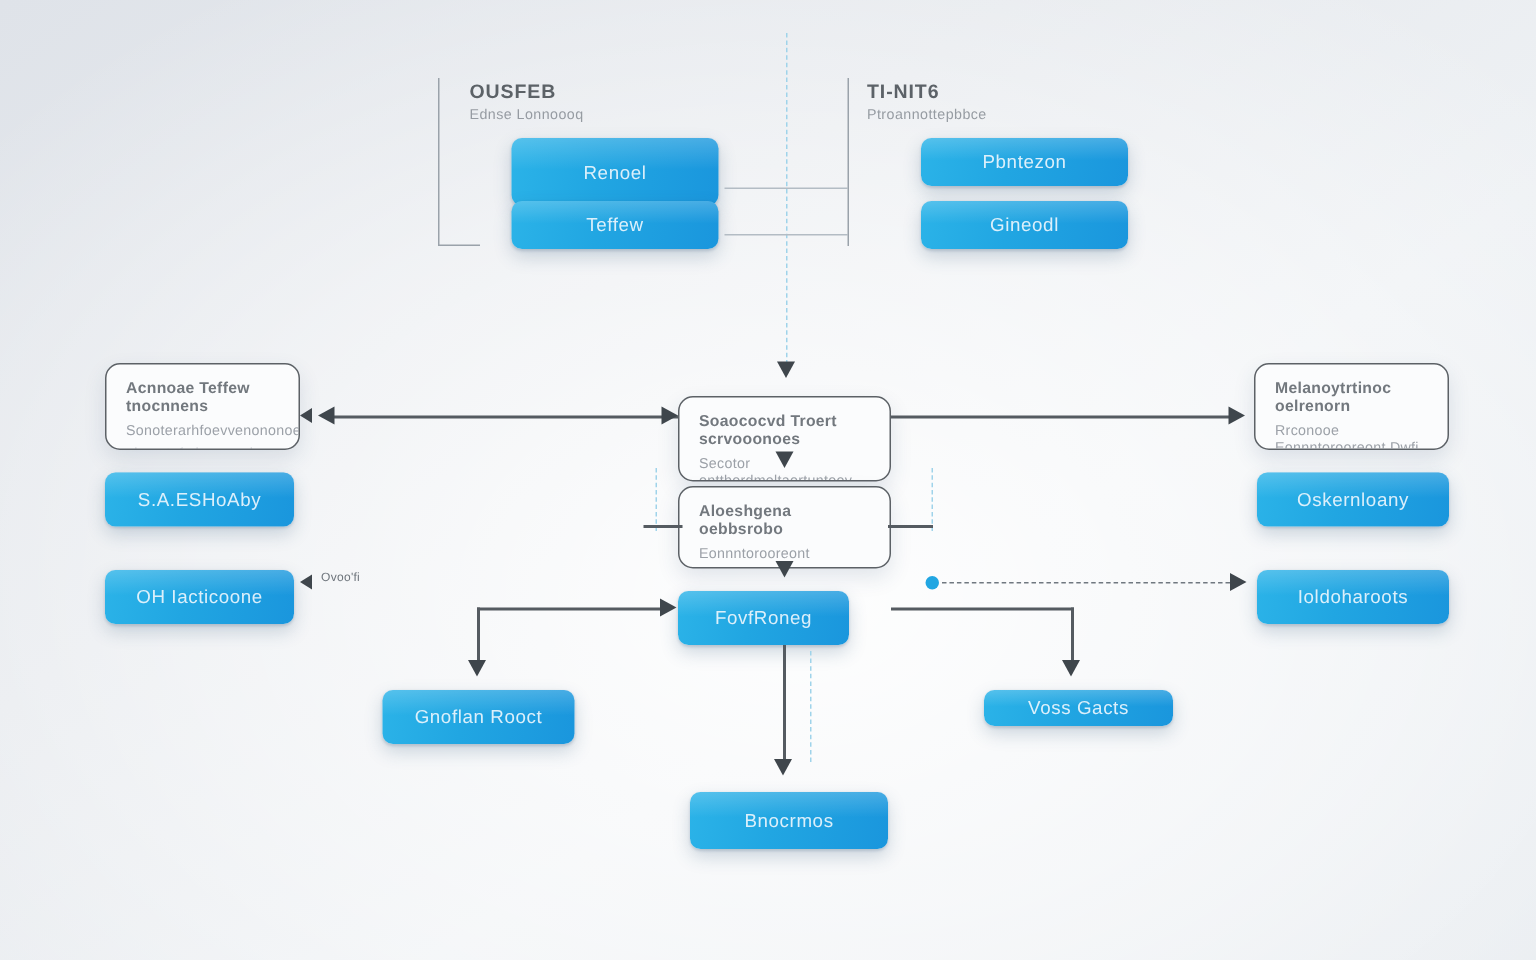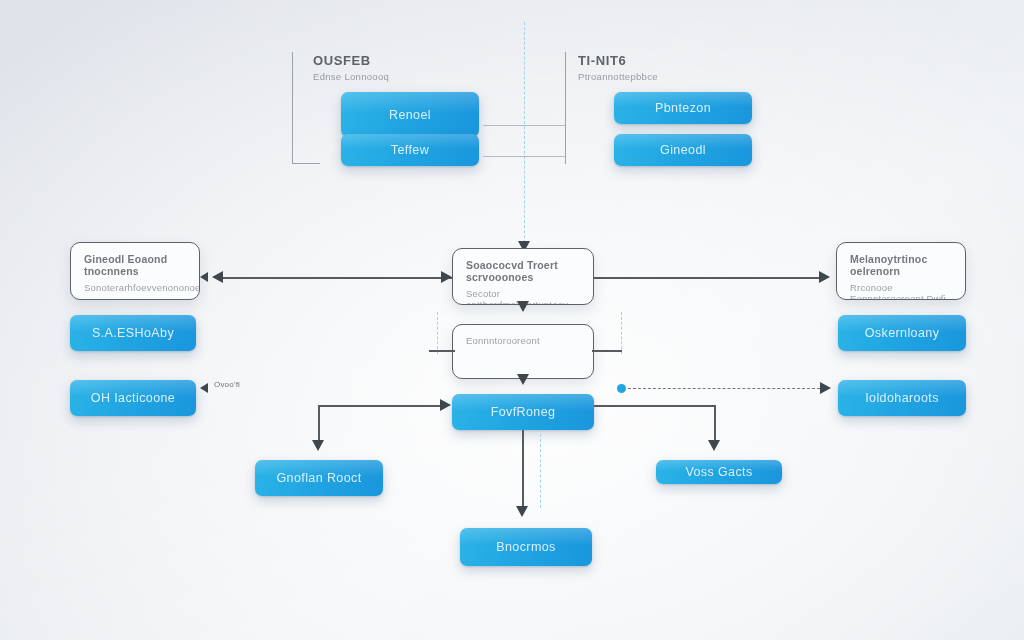--- a/index.html
+++ b/index.html
@@ -156,42 +156,43 @@
   <div class="group-title" style="left:578px; top:53px;">TI-NIT6</div>
   <div class="group-sub" style="left:578px; top:71px;">Ptroannottepbbce</div>
 
   <div class="pill" style="left:614px; top:92px; width:138px; height:32px;">
     <span>Pbntezon</span>
   </div>
   <div class="pill" style="left:614px; top:134px; width:138px; height:32px;">
     <span>Gineodl</span>
   </div>
 
-  <div class="card" style="left:452px; top:248px; width:142px; height:57px;">
+  <div class="card" style="left:452px; top:264px; width:142px; height:57px;">
     <div class="t1">Soaococvd Troert scrvooonoes</div>
     <div class="t2">Secotor onttbordmeltaortuntooy</div>
 
   </div>
 
   <div class="arrow arrow-d abs" style="left:517px; top:301px;"></div>
 
   <div class="card" style="left:452px; top:324px; width:142px; height:55px;">
+    <div class="t1">Aloeshgena oebbsrobo</div>
     <div class="t2">Eonnntorooreont</div>
 
   </div>
   <div class="arrow arrow-d abs" style="left:517px; top:374px;"></div>
 
   <div class="dashv abs" style="left:437px; top:312px; height:42px;"></div>
   <div class="dashv abs" style="left:621px; top:312px; height:42px;"></div>
 
   <div class="hline abs" style="left:429px; top:350px; width:26px;"></div>
   <div class="hline abs" style="left:592px; top:350px; width:30px;"></div>
 
   <div class="card" style="left:70px; top:242px; width:130px; height:58px;">
-    <div class="t1">Gineodl Eoaond tnocnnens</div>
+    <div class="t1">Acnnoae Teffew tnocnnens</div>
     <div class="t2">Sonoterarhfoevvenononoens</div>
     <div class="t2">abnnstofo honoged</div>
   </div>
 
   <div class="hline abs" style="left:222px; top:277px; width:230px;"></div>
   <div class="arrow arrow-l abs" style="left:212px; top:271px;"></div>
   <div class="arrow arrow-r abs" style="left:441px; top:271px;"></div>
   <div class="arrow arrow-l-sm abs" style="left:200px; top:272px;"></div>
 
   <div class="pill" style="left:70px; top:315px; width:126px; height:36px;">
@@ -215,21 +216,21 @@
     <span>Oskernloany</span>
   </div>
   <div class="pill" style="left:838px; top:380px; width:128px; height:36px;">
     <span>Ioldoharoots</span>
   </div>
 
   <div class="dot abs" style="left:617px; top:384px;"></div>
   <div class="dashh abs" style="left:628px; top:388px; width:192px;"></div>
   <div class="arrow arrow-r abs" style="left:820px; top:382px;"></div>
 
-  <div class="pill" style="left:452px; top:394px; width:142px; height:36px;">
+  <div class="pill" style="left:452px; top:394px; width:114px; height:36px;">
     <span>FovfRoneg</span>
   </div>
 
   <div class="hline abs" style="left:318px; top:405px; width:126px;"></div>
   <div class="arrow arrow-r abs" style="left:440px; top:399px;"></div>
   <div class="vline abs" style="left:318px; top:405px; height:40px;"></div>
   <div class="arrow arrow-d abs" style="left:312px; top:440px;"></div>
 
   <div class="pill" style="left:255px; top:460px; width:128px; height:36px;">
     <span>Gnoflan Rooct</span>

